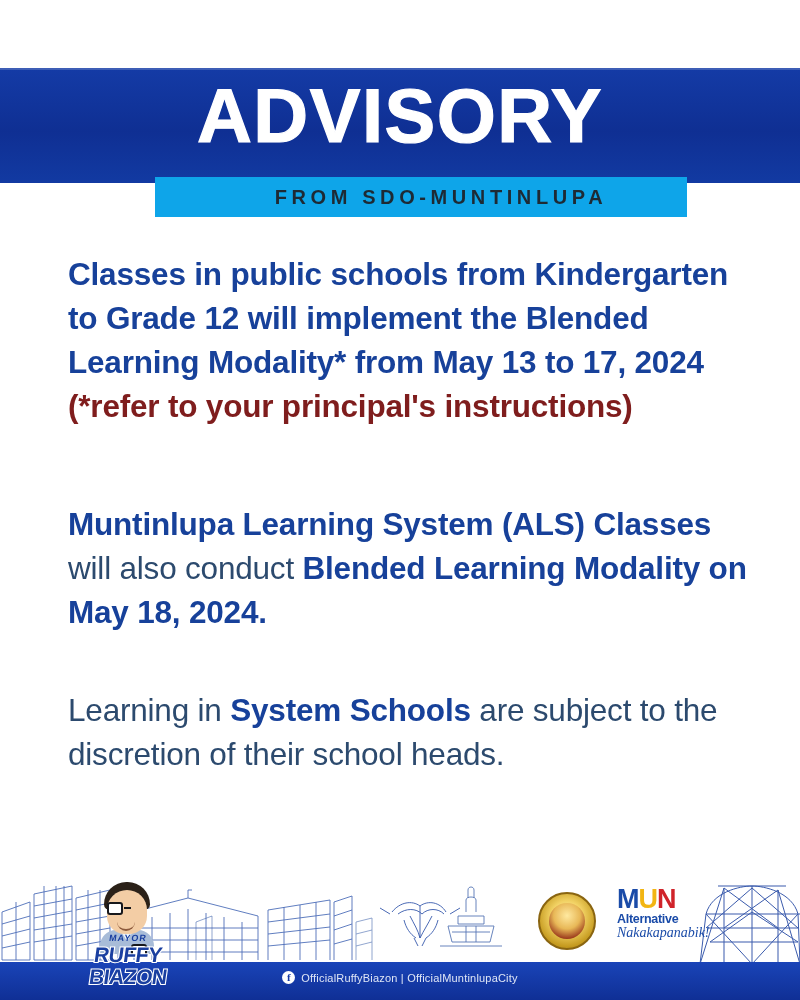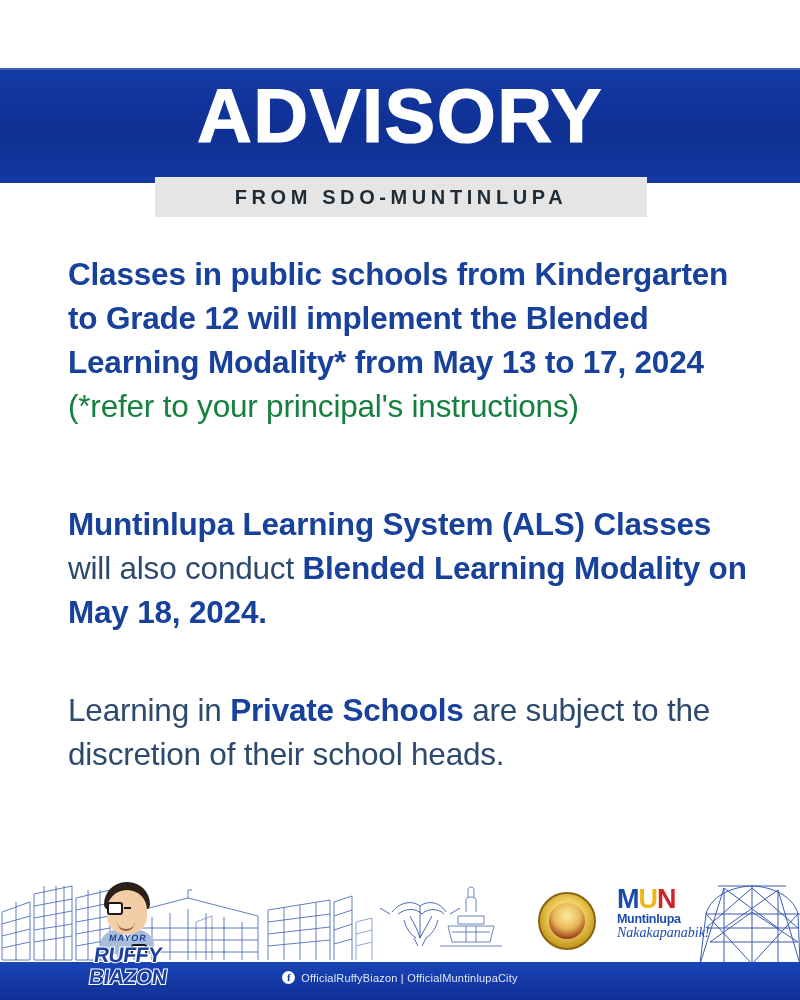--- a/index.html
+++ b/index.html
@@ -55,24 +55,25 @@
     font-family: "Liberation Sans", sans-serif;
     -webkit-text-stroke: 1.2px #ffffff;
   }
 
   .from-banner {
     position: absolute;
     left: 155px;
     top: 177px;
     width: 492px;
     height: 40px;
-    background: #e5e5e5;
+    background: #0ea5e9;
     display: flex;
     align-items: center;
     justify-content: center;
+    padding-left: 40px;
   }
   .from-banner-text {
     color: #1e2a34;
     font-size: 20px;
     font-weight: bold;
     letter-spacing: 4.6px;
     font-family: "Liberation Sans", sans-serif;
     white-space: nowrap;
   }
 
@@ -97,22 +98,22 @@
   .b {
     font-weight: bold;
     color: #17419a;
   }
   .r {
     font-weight: normal;
     color: #2c4a6e;
     margin-top: 42px;
   }
   .r-strong {
-    font-weight: normal;
-    color: #15803d;
+    font-weight: bold;
+    color: #7f1d1d;
   }
 
   
   .footer {
     position: absolute;
     left: 0;
     top: 872px;
     width: 800px;
     height: 128px;
   }
@@ -352,21 +353,21 @@
 
     <p class="para p1">
       <span class="b">Classes in public schools from Kindergarten to Grade 12 will implement the Blended Learning Modality* from May 13 to 17, 2024</span><span class="r-strong"> (*refer to your principal's instructions)</span>
     </p>
 
     <p class="para p2">
       <span class="b">Muntinlupa Learning System (ALS) Classes</span><span class="r"> will also conduct </span><span class="b">Blended Learning Modality on May 18, 2024.</span>
     </p>
 
     <p class="para p3">
-      <span class="r">Learning in </span><span class="b">Private Schools</span><span class="r"> are subject to the discretion of their school heads.</span>
+      <span class="r">Learning in </span><span class="b">System Schools</span><span class="r"> are subject to the discretion of their school heads.</span>
     </p>
 
   </div>
 
   <div class="footer">
 
     <div class="footer-art">
       <svg class="art-svg" viewBox="0 0 800 95" preserveAspectRatio="none">
         <g stroke="#2f56ad" stroke-width="0.9" fill="none" opacity="0.85">
 
@@ -449,21 +450,21 @@
         <span class="small">MAYOR</span>
         <span class="big">RUFFY</span>
         <span class="big">BIAZON</span>
       </div>
     </div>
 
     <div class="city-seal"></div>
 
     <div class="mun-logo">
       <div class="mun-word"><span class="mun-m">M</span><span class="mun-u">U</span><span class="mun-n">N</span></div>
-      <div class="mun-sub">Muntinlupa</div>
+      <div class="mun-sub">Alternative</div>
       <div class="mun-tag">Nakakapanabik!</div>
     </div>
 
     <div class="footer-bar"></div>
 
     <div class="fb-line">
       <span class="fb-icon">f</span>
       <span class="fb-handles">OfficialRuffyBiazon | OfficialMuntinlupaCity</span>
     </div>
 

